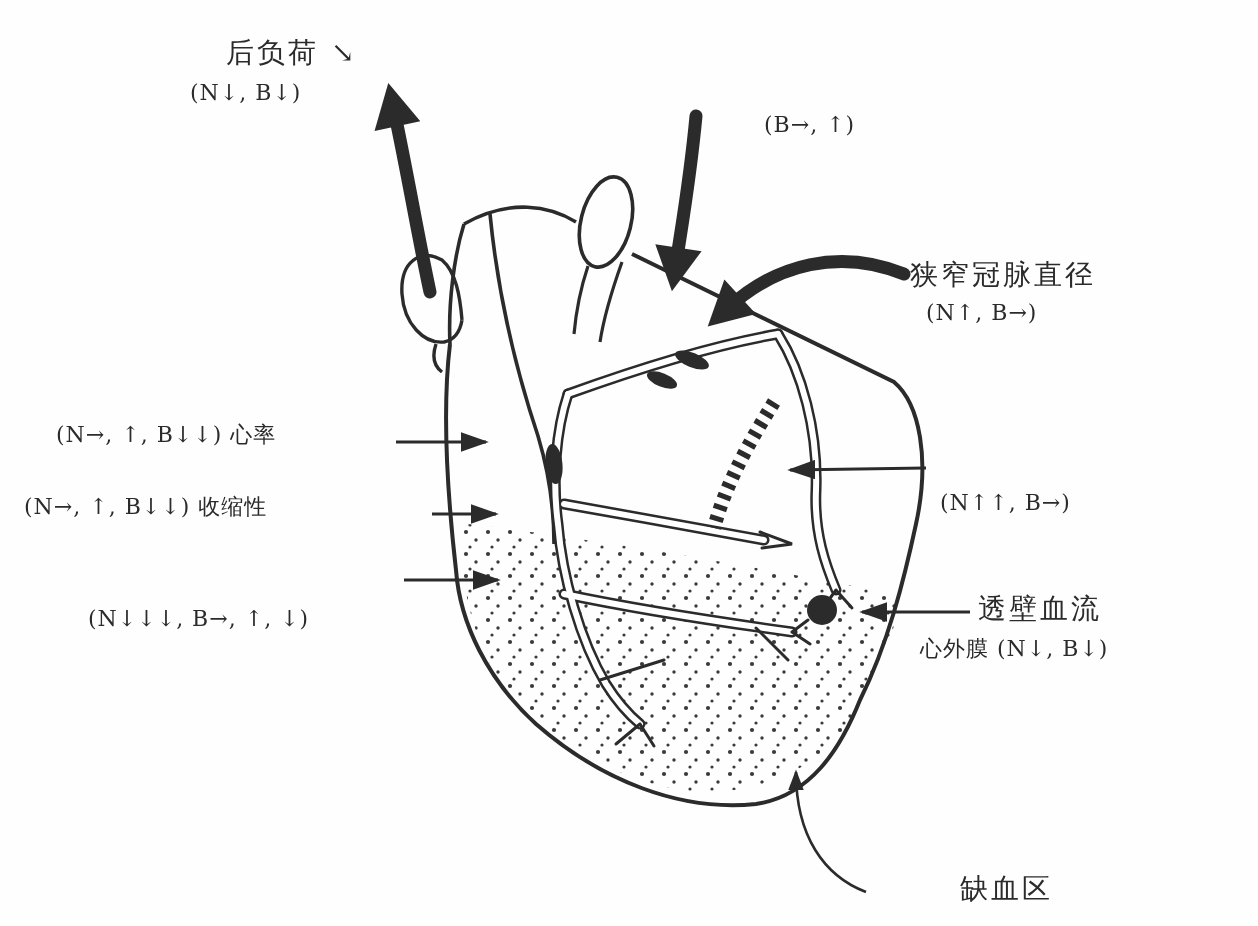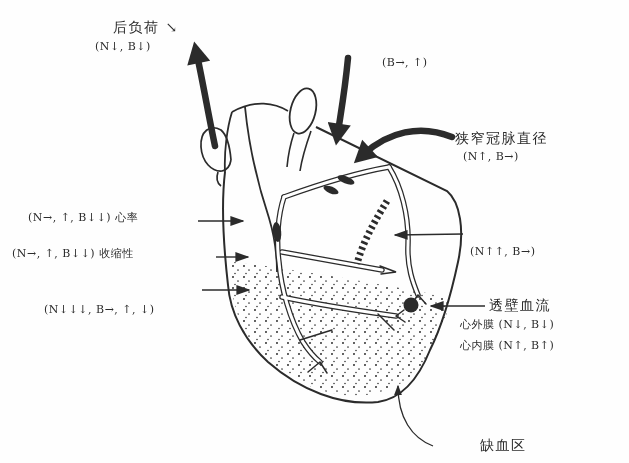--- a/index.html
+++ b/index.html
@@ -105,21 +105,20 @@
 
   <div class="lbl paren" style="left:382px;top:57px;">(B→, ↑)</div>
 
   <div class="lbl cjk" style="left:455px;top:130px;">狭窄冠脉直径</div>
   <div class="lbl paren" style="left:463px;top:151px;">(N↑, B→)</div>
 
   <div class="lbl paren" style="left:470px;top:246px;text-align:center;">(N↑↑, B→)</div>
 
   <div class="lbl cjk" style="left:489px;top:297px;">透壁血流</div>
   <div class="lbl paren" style="left:460px;top:319px;">心外膜 (N↓, B↓)</div>
-  <div class="lbl paren" style="left:460px;top:340px;">心内膜 (N↑, B↑)</div>
 
   <div class="lbl paren" style="left:28px;top:212px;">(N→, ↑, B↓↓) 心率</div>
   <div class="lbl paren" style="left:12px;top:248px;">(N→, ↑, B↓↓) 收缩性</div>
 
   <div class="lbl paren" style="left:25px;top:304px;margin-left:19px;">(N↓↓↓, B→, ↑, ↓)</div>
 
   <div class="lbl cjk" style="left:436px;top:437px;padding-left:44px;">缺血区</div>
 </div>
 
 </body></html>

